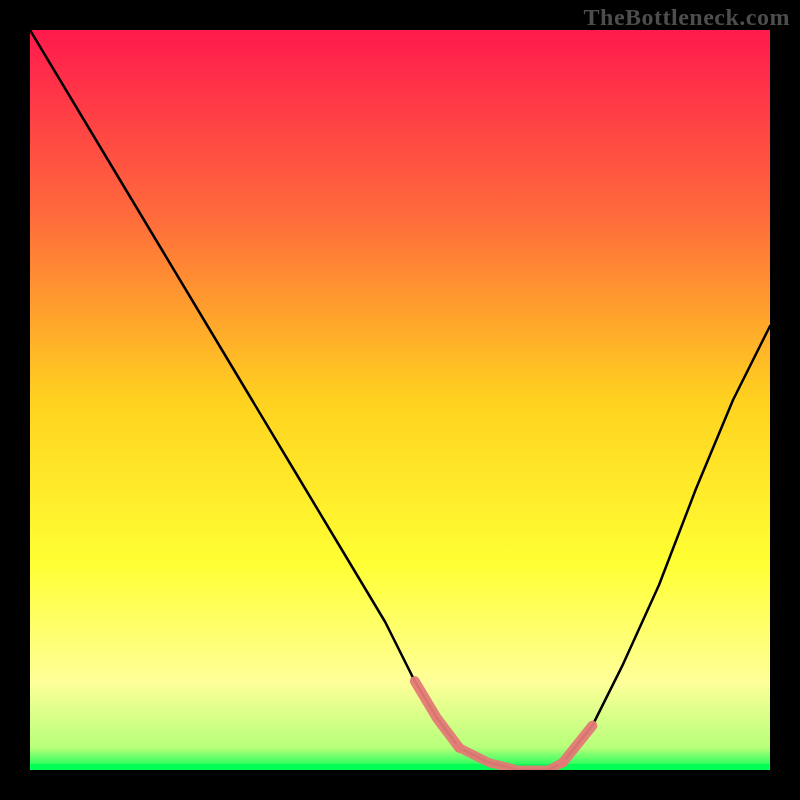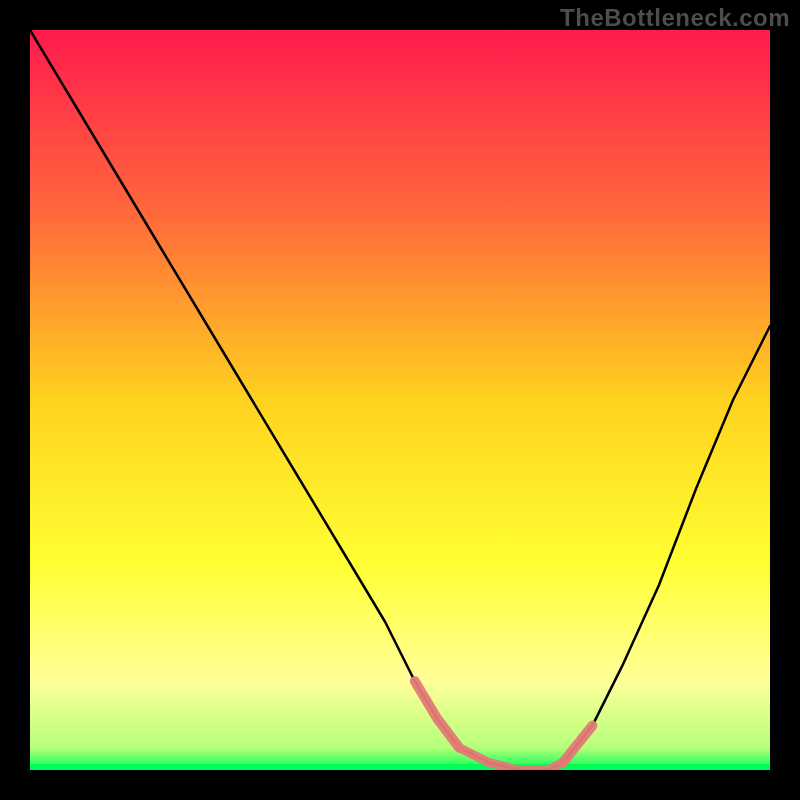--- a/index.html
+++ b/index.html
@@ -9,20 +9,21 @@
     width: 800px;
     height: 800px;
     overflow: hidden;
     font-family: Arial, Helvetica, sans-serif;
   }
   .frame {
     position: relative;
     width: 800px;
     height: 760px;
     background: #000;
+    font-family: Liberation Serif, serif;
   }
   .watermark {
     position: absolute;
     top: 4px;
     right: 10px;
     color: #4d4d4d;
     font-size: 24px;
     font-weight: 600;
     letter-spacing: 0.5px;
     z-index: 10;

